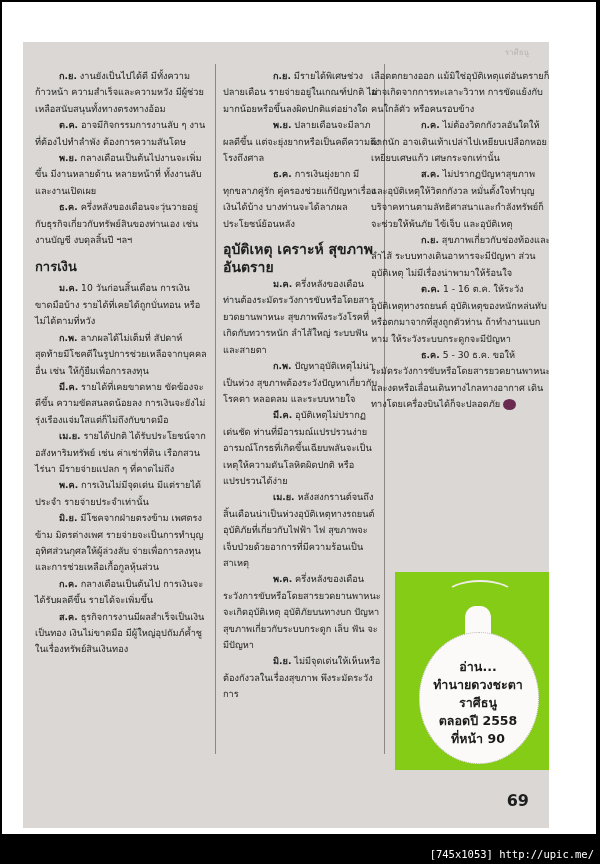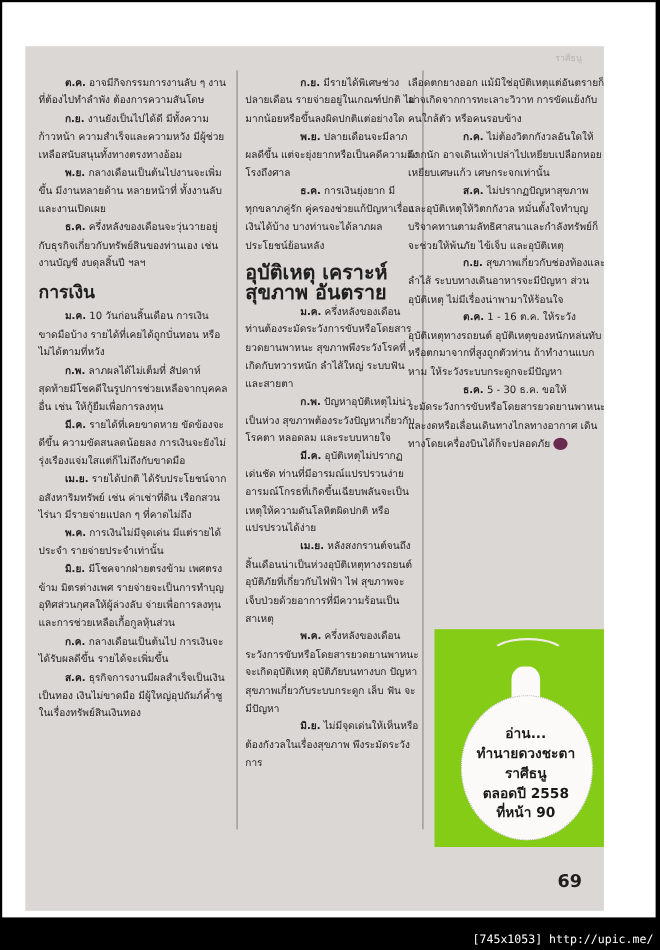--- a/index.html
+++ b/index.html
@@ -7,43 +7,43 @@
   .frame { position:absolute; left:2px; top:2px; width:594px; height:832px; background:#fff; }
   .page { position:absolute; left:21px; top:40px; width:526px; height:786px; background:#dad7d4; overflow:hidden; }
   .col { position:absolute; top:26px; font-size:9.2px; line-height:16.4px; color:#1e1e1e; }
   .col p { margin:0; }
   .c1 { left:12px; width:172px; }
   .c2 { left:200px; width:158px; }
   .c3 { left:348px; width:180px; }
   .vrule { position:absolute; background:#8a8784; width:1px; }
   .ind { text-indent:24px; }
   .ind2 { text-indent:50px; }
-  .head { font-weight:bold; font-size:16px; line-height:18px; margin:10px 0 4px 0 !important;font-family:Liberation Mono, monospace; }
-  .head2 { font-weight:bold; font-size:18px; line-height:18px; margin:8px 0 0 0 !important; }
+  .head { font-weight:bold; font-size:13px; line-height:18px; margin:10px 0 4px 0 !important; }
+  .head2 { font-weight:bold; font-size:14px; line-height:18px; margin:8px 0 0 0 !important; }
   .mark { font-weight:bold; }
   .ad { position:absolute; left:372px; top:530px; width:166px; height:198px; background:#84cc16; overflow:hidden; }
   .ball { position:absolute; left:24px; top:60px; width:118px; height:130px; border-radius:50%; background:#fbfaf9; border:1px dotted #bdb8b3; }
   .cap { position:absolute; left:70px; top:34px; width:26px; height:30px; background:#fbfaf9; border-radius:40% 40% 10% 10%; }
   .ribbon { position:absolute; left:50px; top:8px; width:66px; height:26px; border:2px solid #f1eeea; border-color:#f1eeea transparent transparent transparent; border-radius:50%; }
   .ad-text { position:absolute; left:24px; top:86px; width:118px; text-align:center; font-weight:bold; color:#1a1a1a; font-size:12.5px; line-height:18px; }
   .heart { display:inline-block; width:13px; height:11px; background:#6a2a50; border-radius:50% 50% 50% 50%; vertical-align:middle; margin-left:3px; }
   .pagenum { position:absolute; right:20px; bottom:18px; font-size:16px; font-weight:bold; color:#1e1e1e; }
   .footer { position:absolute; right:6px; bottom:4px; color:#fff; font-family:"DejaVu Sans Mono", monospace; font-size:10.5px; }
   .topdecor { position:absolute; right:20px; top:4px; font-size:8px; color:#b8b4b0; }
 </style>
 </head>
 <body>
 
 <div class="frame">
   <div class="page">
     <div class="topdecor">ราศีธนู</div>
 
     <div class="col c1">
+      <p class="ind"><span class="mark">ก.ย.</span> <span>งานยังเป็นไปได้ดี มีทั้งความก้าวหน้า ความสำเร็จและความหวัง มีผู้ช่วยเหลือสนับสนุนทั้งทางตรงทางอ้อม</span></p>
       <p class="ind"><span class="mark">ต.ค.</span> <span>อาจมีกิจกรรมการงานลับ ๆ งานที่ต้องไปทำลำพัง ต้องการความสันโดษ</span></p>
-      <p class="ind"><span class="mark">ก.ย.</span> <span>งานยังเป็นไปได้ดี มีทั้งความก้าวหน้า ความสำเร็จและความหวัง มีผู้ช่วยเหลือสนับสนุนทั้งทางตรงทางอ้อม</span></p>
       <p class="ind"><span class="mark">พ.ย.</span> <span>กลางเดือนเป็นต้นไปงานจะเพิ่มขึ้น มีงานหลายด้าน หลายหน้าที่ ทั้งงานลับและงานเปิดเผย</span></p>
       <p class="ind"><span class="mark">ธ.ค.</span> <span>ครึ่งหลังของเดือนจะวุ่นวายอยู่กับธุรกิจเกี่ยวกับทรัพย์สินของท่านเอง เช่น งานบัญชี งบดุลสิ้นปี ฯลฯ</span></p>
       <p class="head">การเงิน</p>
       <p class="ind"><span class="mark">ม.ค.</span> <span>10 วันก่อนสิ้นเดือน การเงินขาดมือบ้าง รายได้ที่เคยได้ถูกบั่นทอน หรือไม่ได้ตามที่หวัง</span></p>
       <p class="ind"><span class="mark">ก.พ.</span> <span>ลาภผลได้ไม่เต็มที่ สัปดาห์สุดท้ายมีโชคดีในรูปการช่วยเหลือจากบุคคลอื่น เช่น ให้กู้ยืมเพื่อการลงทุน</span></p>
       <p class="ind"><span class="mark">มี.ค.</span> <span>รายได้ที่เคยขาดหาย ขัดข้องจะดีขึ้น ความขัดสนลดน้อยลง การเงินจะยังไม่รุ่งเรืองแจ่มใสแต่ก็ไม่ถึงกับขาดมือ</span></p>
       <p class="ind"><span class="mark">เม.ย.</span> <span>รายได้ปกติ ได้รับประโยชน์จากอสังหาริมทรัพย์ เช่น ค่าเช่าที่ดิน เรือกสวนไร่นา มีรายจ่ายแปลก ๆ ที่คาดไม่ถึง</span></p>
       <p class="ind"><span class="mark">พ.ค.</span> <span>การเงินไม่มีจุดเด่น มีแต่รายได้ประจำ รายจ่ายประจำเท่านั้น</span></p>
       <p class="ind"><span class="mark">มิ.ย.</span> <span>มีโชคจากฝ่ายตรงข้าม เพศตรงข้าม มิตรต่างเพศ รายจ่ายจะเป็นการทำบุญอุทิศส่วนกุศลให้ผู้ล่วงลับ จ่ายเพื่อการลงทุน และการช่วยเหลือเกื้อกูลหุ้นส่วน</span></p>
       <p class="ind"><span class="mark">ก.ค.</span> <span>กลางเดือนเป็นต้นไป การเงินจะได้รับผลดีขึ้น รายได้จะเพิ่มขึ้น</span></p>

